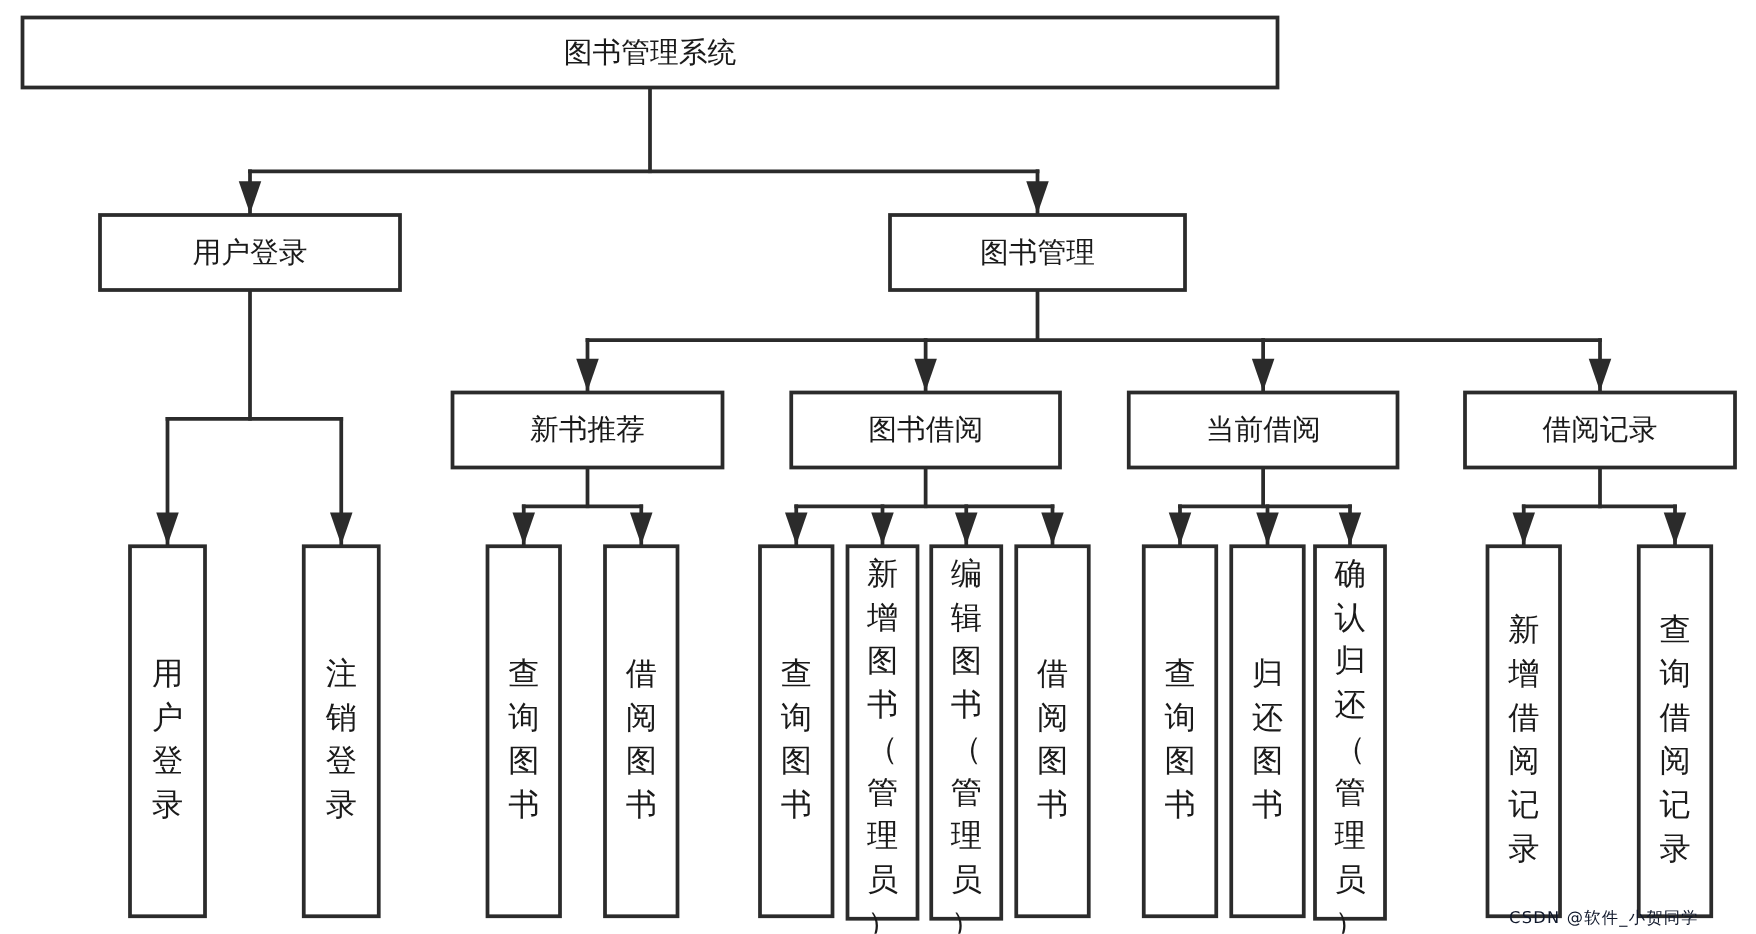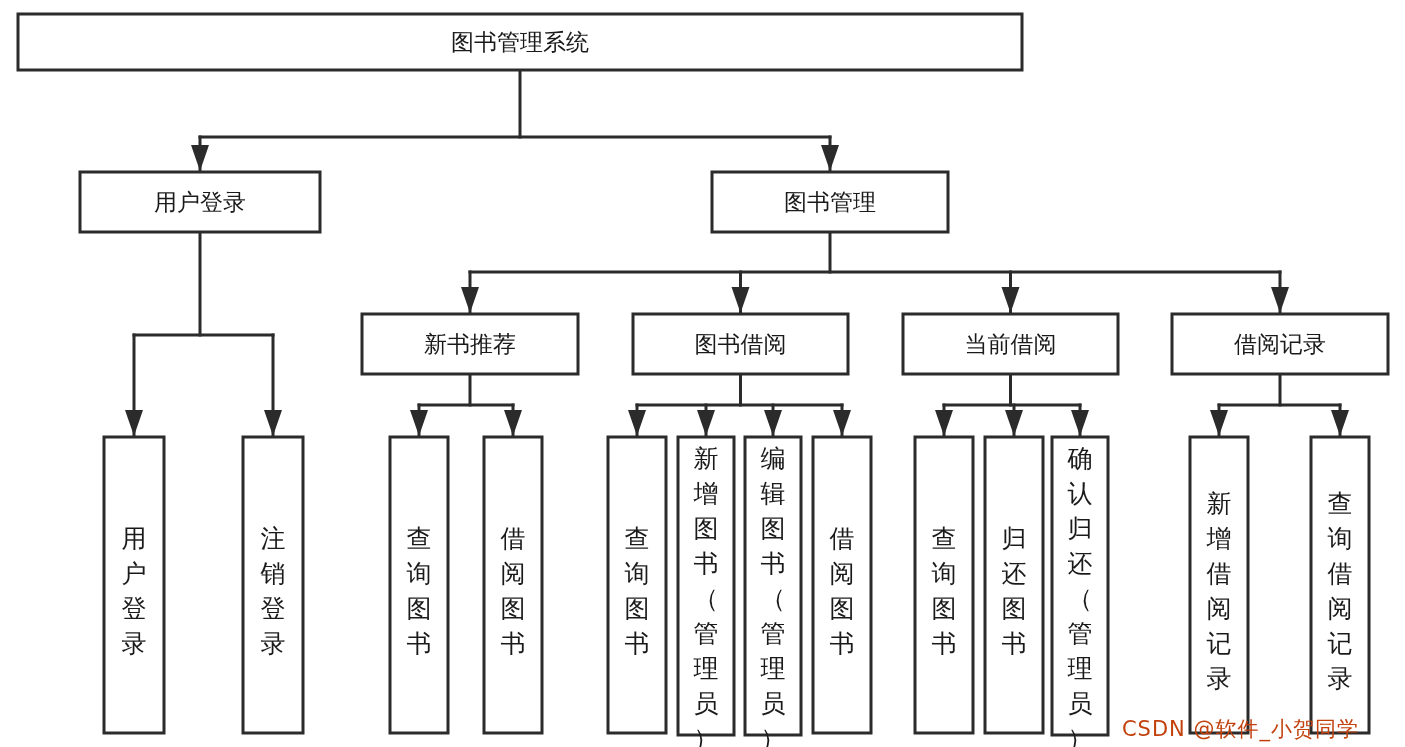--- a/index.html
+++ b/index.html
@@ -23,22 +23,22 @@
   .leaf-label{
     fill:#1a1a1a;
     font-family:"DejaVu Sans","Liberation Sans",sans-serif;
     font-size:25px;
     text-anchor:middle;
   }
   .leaf-label tspan{text-anchor:middle;}
   .watermark{
     position:absolute;
     right:8px;bottom:4px;
-    color:#c2410c;
-    font-size:21px;
+    color:#0f172a;
+    font-size:13px;
     font-family:"DejaVu Sans","Liberation Sans",sans-serif;
     letter-spacing:1px;
     white-space:nowrap;
     pointer-events:none;
     text-align:right;
   }
 </style>
 </head>
 <body>
 

